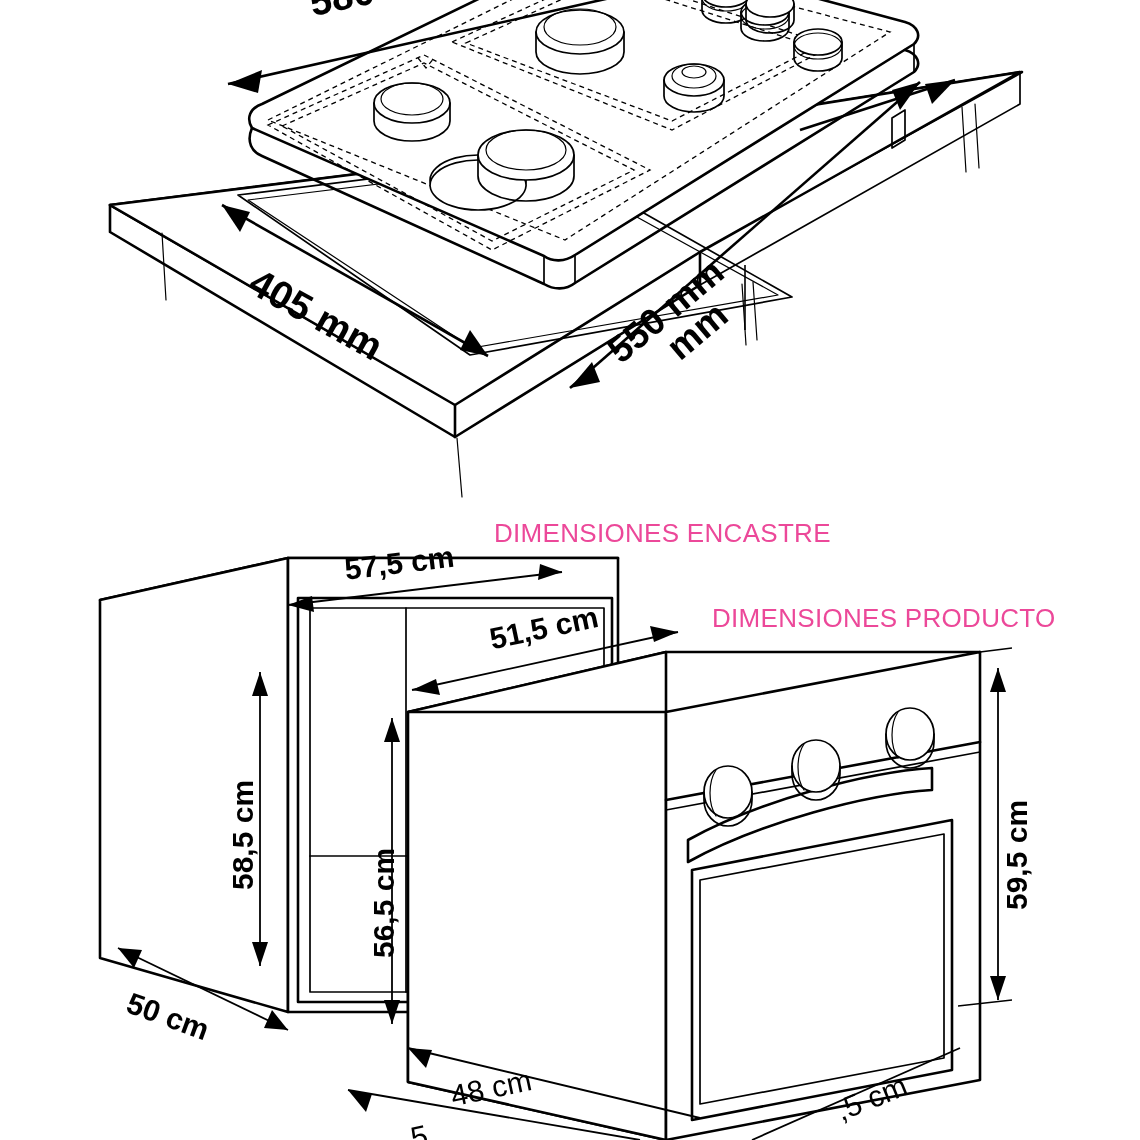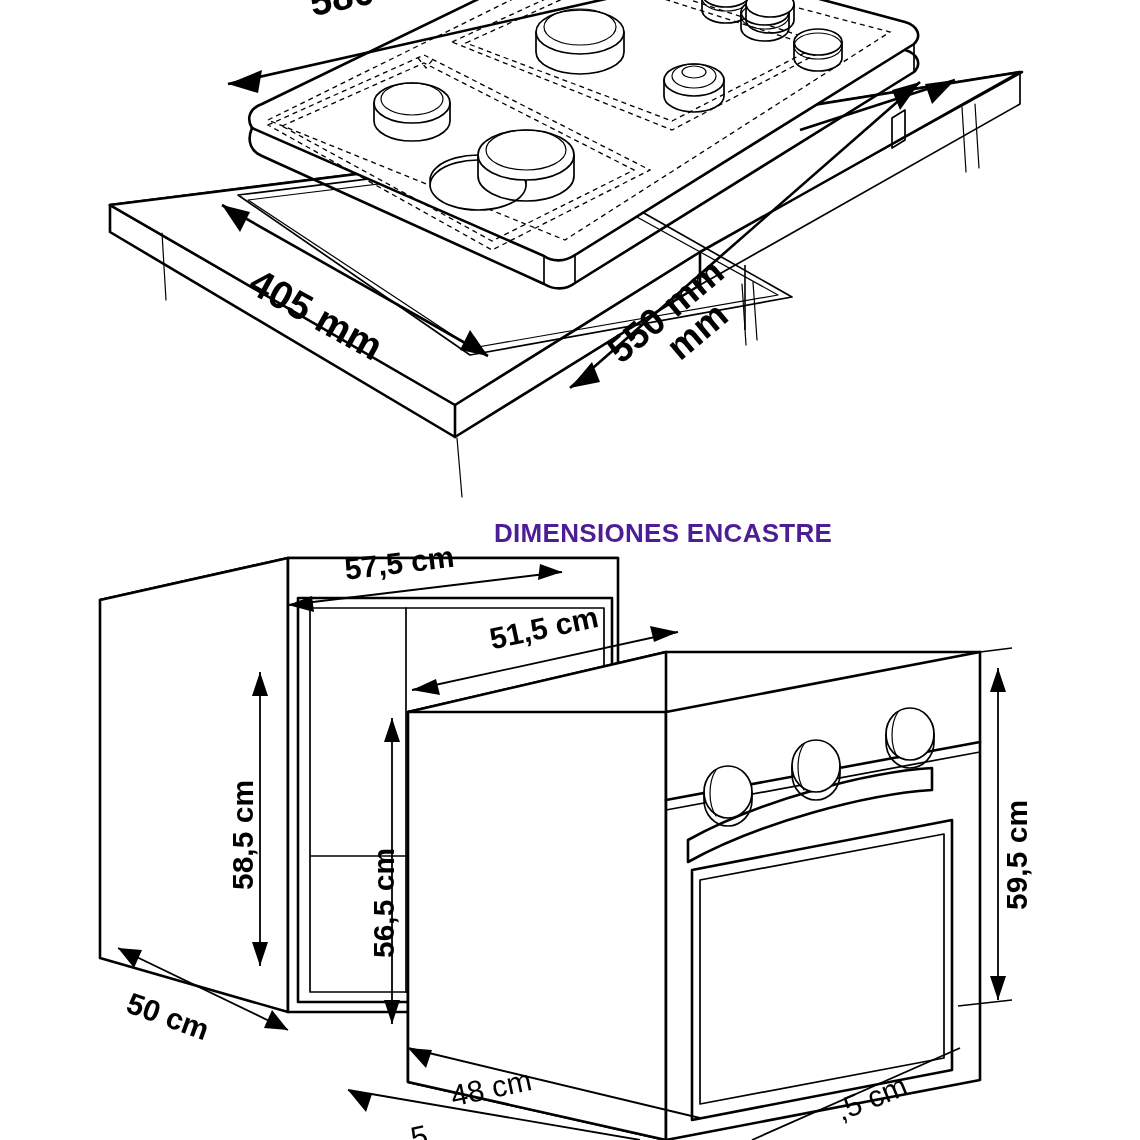--- a/index.html
+++ b/index.html
@@ -49,22 +49,22 @@
     font-family: "Liberation Sans", sans-serif;
     font-weight: bold;
     color: #000;
     white-space: nowrap;
     line-height: 1;
     transform-origin: 0 0;
   }
   .heading {
     position: absolute;
     font-family: "Liberation Sans", sans-serif;
-    font-weight: bold;
-    color: #4c1d95;
+    font-weight: normal;
+    color: #ec4899;
     white-space: nowrap;
     line-height: 1;
   }
 </style>
 </head>
 <body>
 
 <div id="sheet">
 
   <svg class="dwg" viewBox="0 0 1140 1140">
@@ -193,20 +193,21 @@
   <div class="dimtext" style="left:306px; top:-16px; font-size:39px; transform: rotate(-12deg);">580</div>
 
   <div class="dimtext" style="left:262px; top:262px; font-size:39px; transform: rotate(29deg);">405 mm</div>
 
   <div class="dimtext" style="left:601px; top:341px; font-size:37px; transform: rotate(-40deg);">550 mm</div>
 
   <div class="dimtext" style="left:660px; top:338px; font-size:37px; transform: rotate(-40deg);">mm</div>
 
   <div class="heading" style="left:494px; top:520px; font-size:26px; letter-spacing:0.3px;">DIMENSIONES ENCASTRE</div>
 
+  <div class="heading" style="left:712px; top:605px; font-size:26px; letter-spacing:0.3px;">DIMENSIONES PRODUCTO</div>
 
   <svg class="dwg" viewBox="0 0 1140 1140">
 
     <g>
 
       <path class="ln fillw" d="M 100,600 L 288,558 L 618,558 L 430,600 Z"></path>
 
       <path class="ln fillw" d="M 100,600 L 100,958 L 288,1012 L 288,558 Z"></path>
 
       <path class="ln fillw" d="M 288,558 L 618,558 L 618,1012 L 288,1012 Z"></path>

